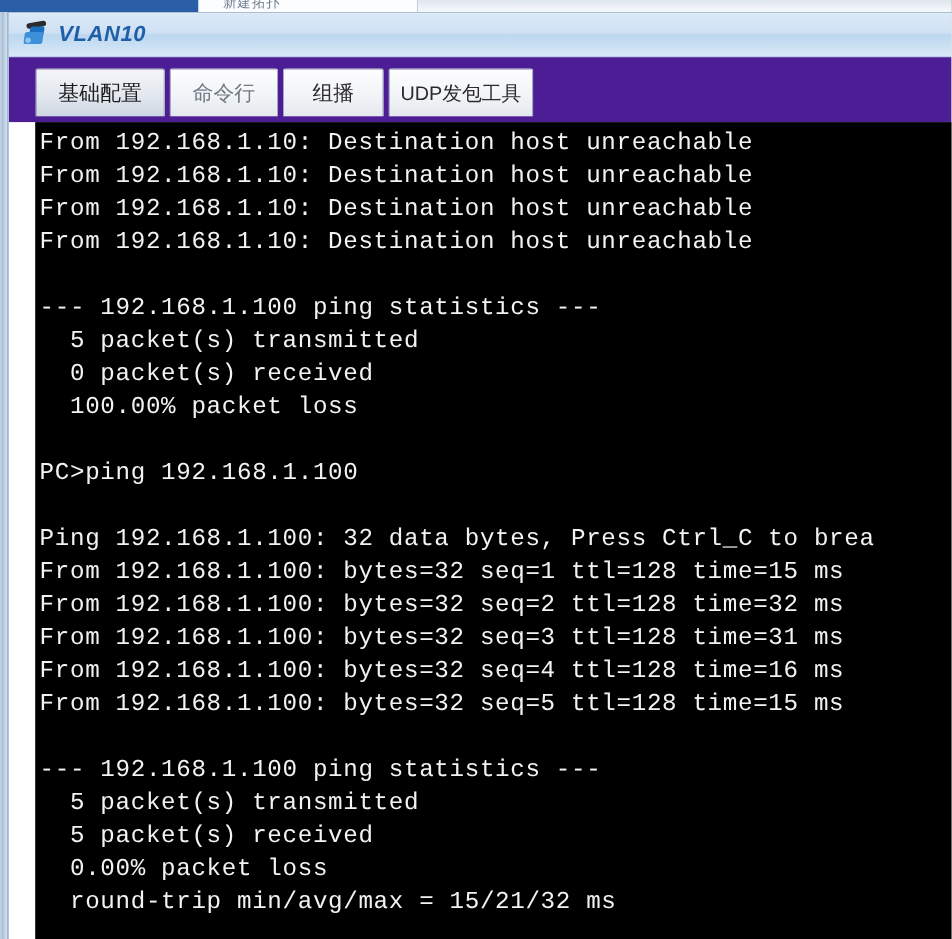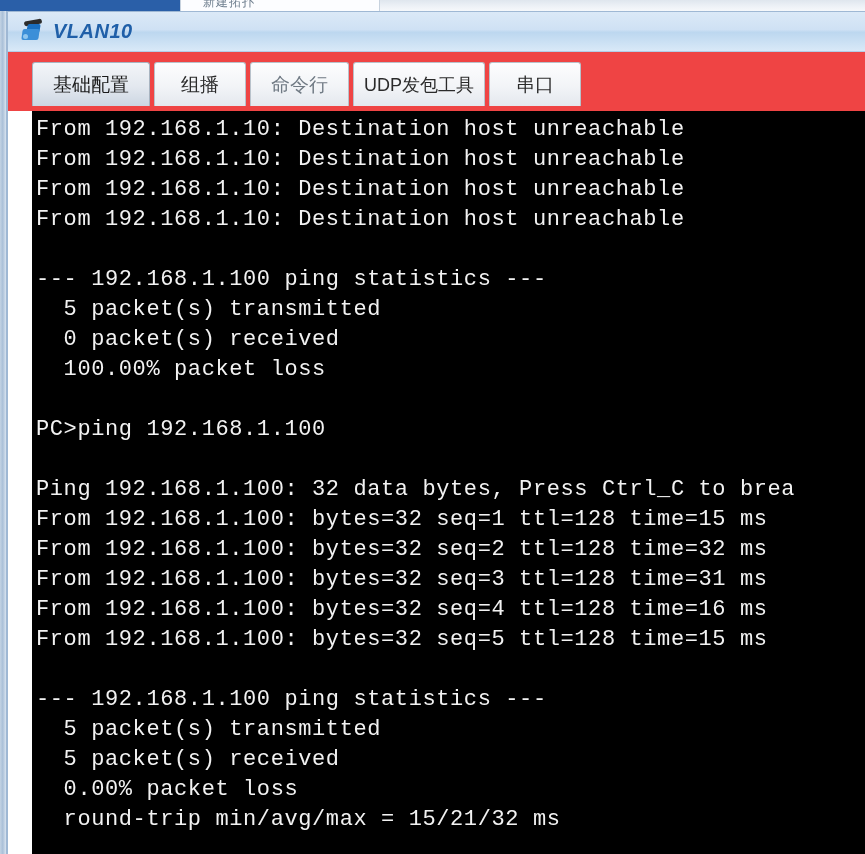--- a/index.html
+++ b/index.html
@@ -126,21 +126,21 @@
     font-weight: bold;
     color: #1f5fa8;
     letter-spacing: 0.5px;
     white-space: nowrap;
   }
 
   
   .tabstrip {
     position: relative;
     height: 59px;
-    background: #ef4444;
+    background: #4c1d95;
     padding: 10px 0 0 24px;
     box-sizing: border-box;
     display: flex;
     align-items: flex-start;
     gap: 4px;
   }
   .tab {
     height: 44px;
     min-width: 92px;
     padding: 0 20px;
@@ -215,31 +215,28 @@
       <span class="mon"></span>
       <span class="dot"></span>
     </span>
     <span class="title-text">VLAN10</span>
   </div>
 
   <div class="tabstrip">
     <div class="tab selected">
       <span>基础配置</span>
     </div>
+    <div class="tab dim">
+      <span>命令行</span>
+    </div>
     <div class="tab">
       <span>组播</span>
     </div>
-    <div class="tab dim">
-      <span>命令行</span>
-    </div>
     <div class="tab narrow">
       <span>UDP发包工具</span>
-    </div>
-    <div class="tab">
-      <span>串口</span>
     </div>
   </div>
 
   <div class="terminal" id="terminal">
       <div class="term-line">From 192.168.1.10: Destination host unreachable</div>
       <div class="term-line">From 192.168.1.10: Destination host unreachable</div>
       <div class="term-line">From 192.168.1.10: Destination host unreachable</div>
       <div class="term-line">From 192.168.1.10: Destination host unreachable</div>
       <div class="term-line blank"> </div>
       <div class="term-line">--- 192.168.1.100 ping statistics ---</div>

